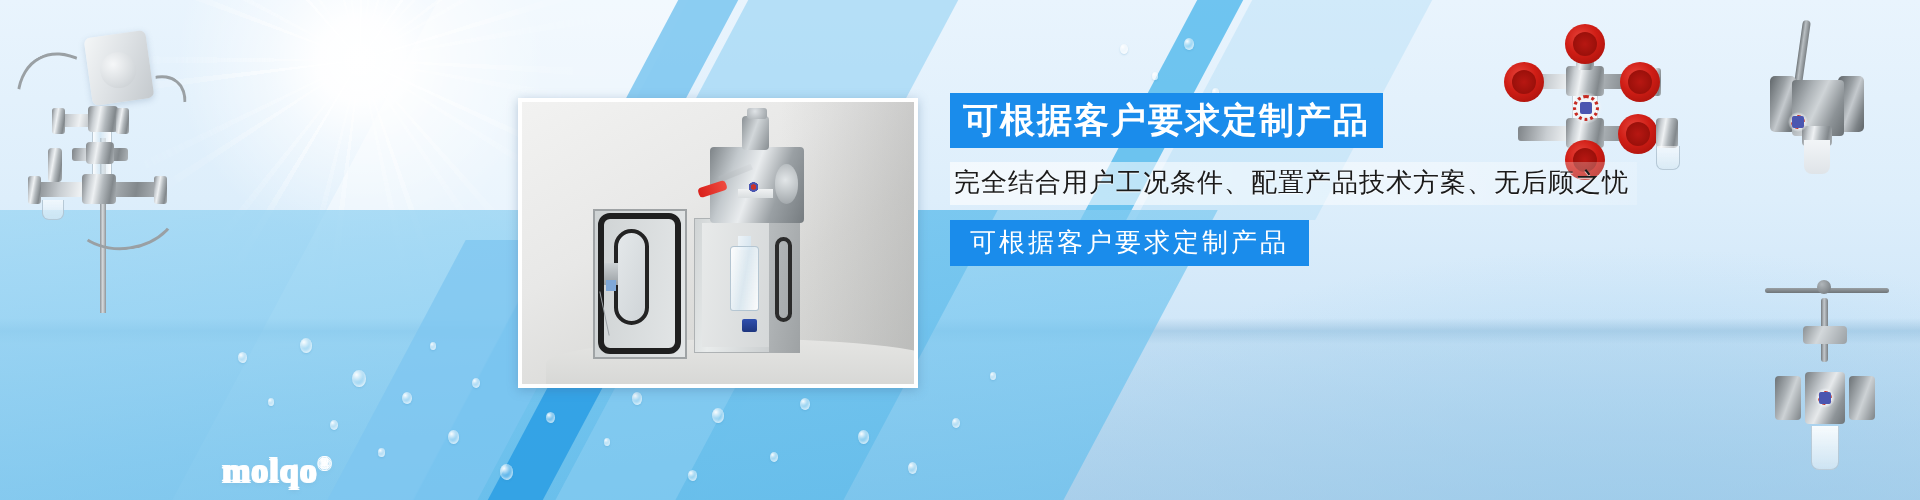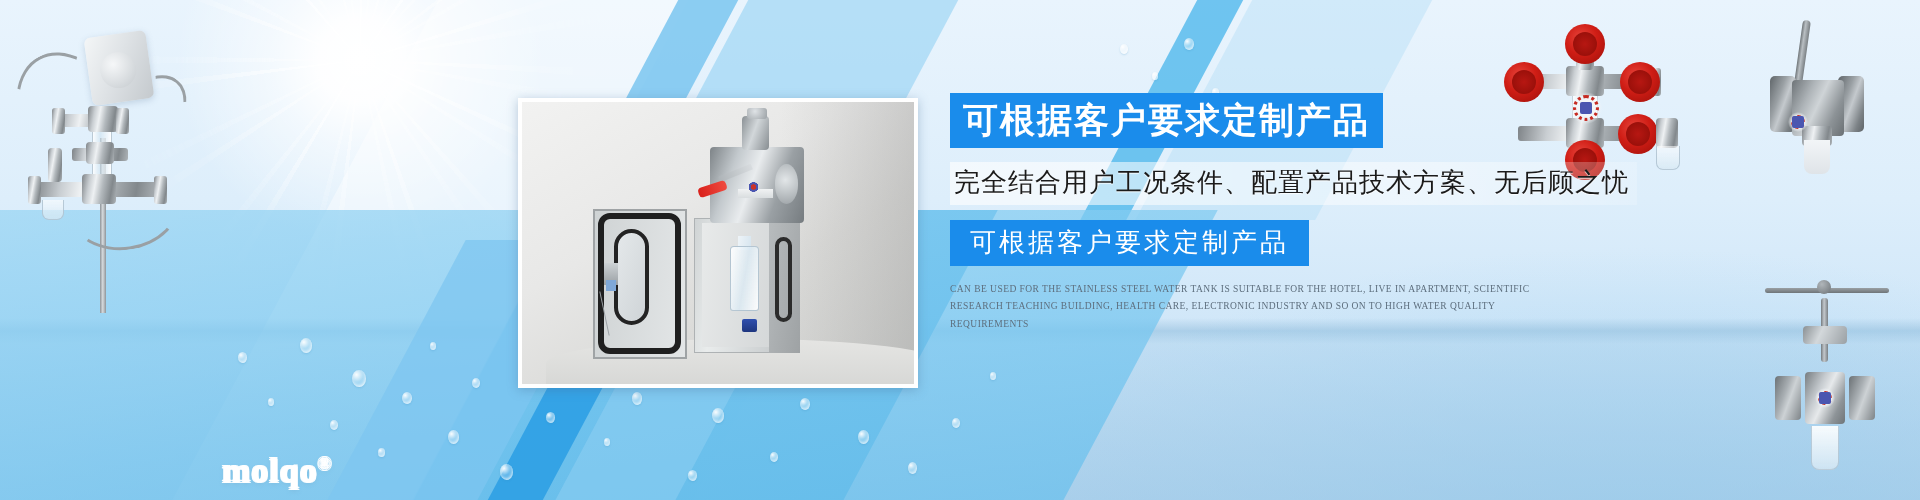--- a/index.html
+++ b/index.html
@@ -460,20 +460,19 @@
     <div class="mf-logo" style="left:40px;top:108px;width:20px;height:20px;"></div>
     <div class="bv-glass"></div>
   </div>
 
   <div class="text-block">
     <div><span class="headline">可根据客户要求定制产品</span></div>
     <div class="subline-wrap">
       <div class="subline">完全结合用户工况条件、配置产品技术方案、无后顾之忧</div>
     </div>
     <div><span class="cta">可根据客户要求定制产品</span></div>
-    <div class="eng">CAN BE USED FOR THE STAINLESS STEEL WATER TANK IS SUITABLE FOR THE HOTEL, LIVE IN APARTMENT, SCIENTIFIC RESEARCH TEACHING BUILDING, HEALTH CARE, ELECTRONIC INDUSTRY AND SO ON TO HIGH WATER QUALITY REQUIREMENTS</div>
   </div>
 
   <div class="watermark">
     <span>molqo</span><sup>®</sup>
   </div>
 
 </div>
 
 </body></html>

